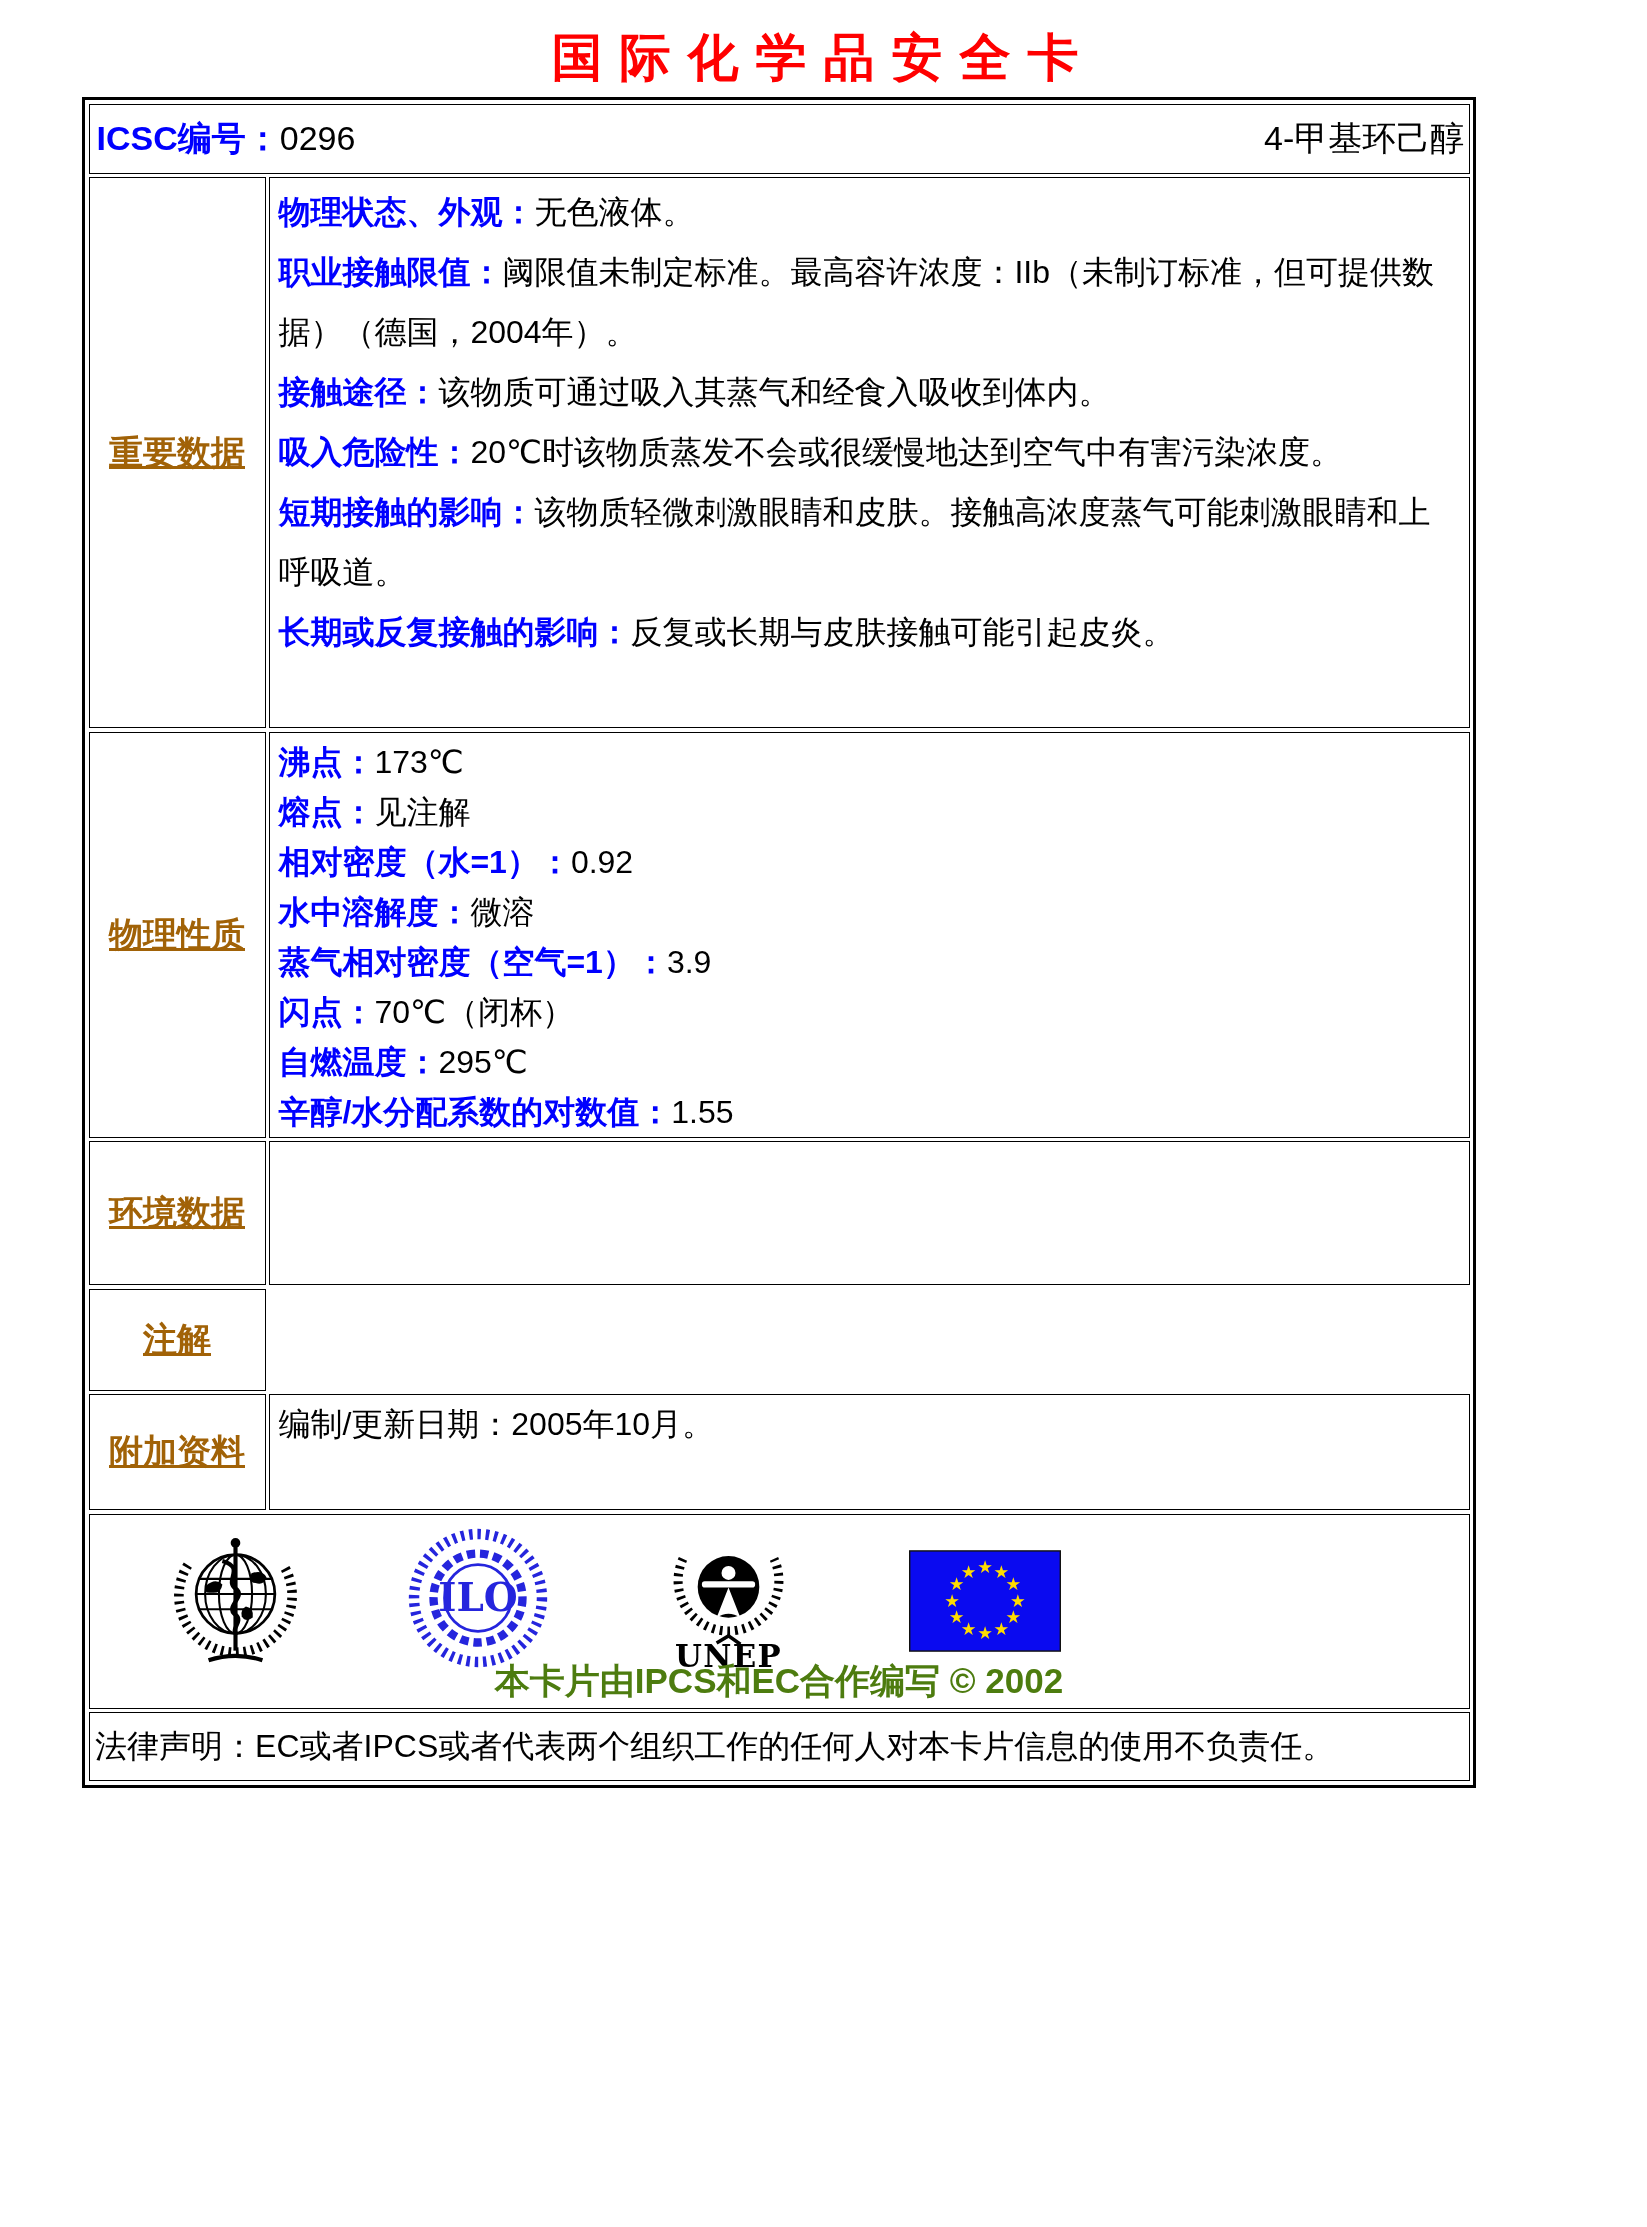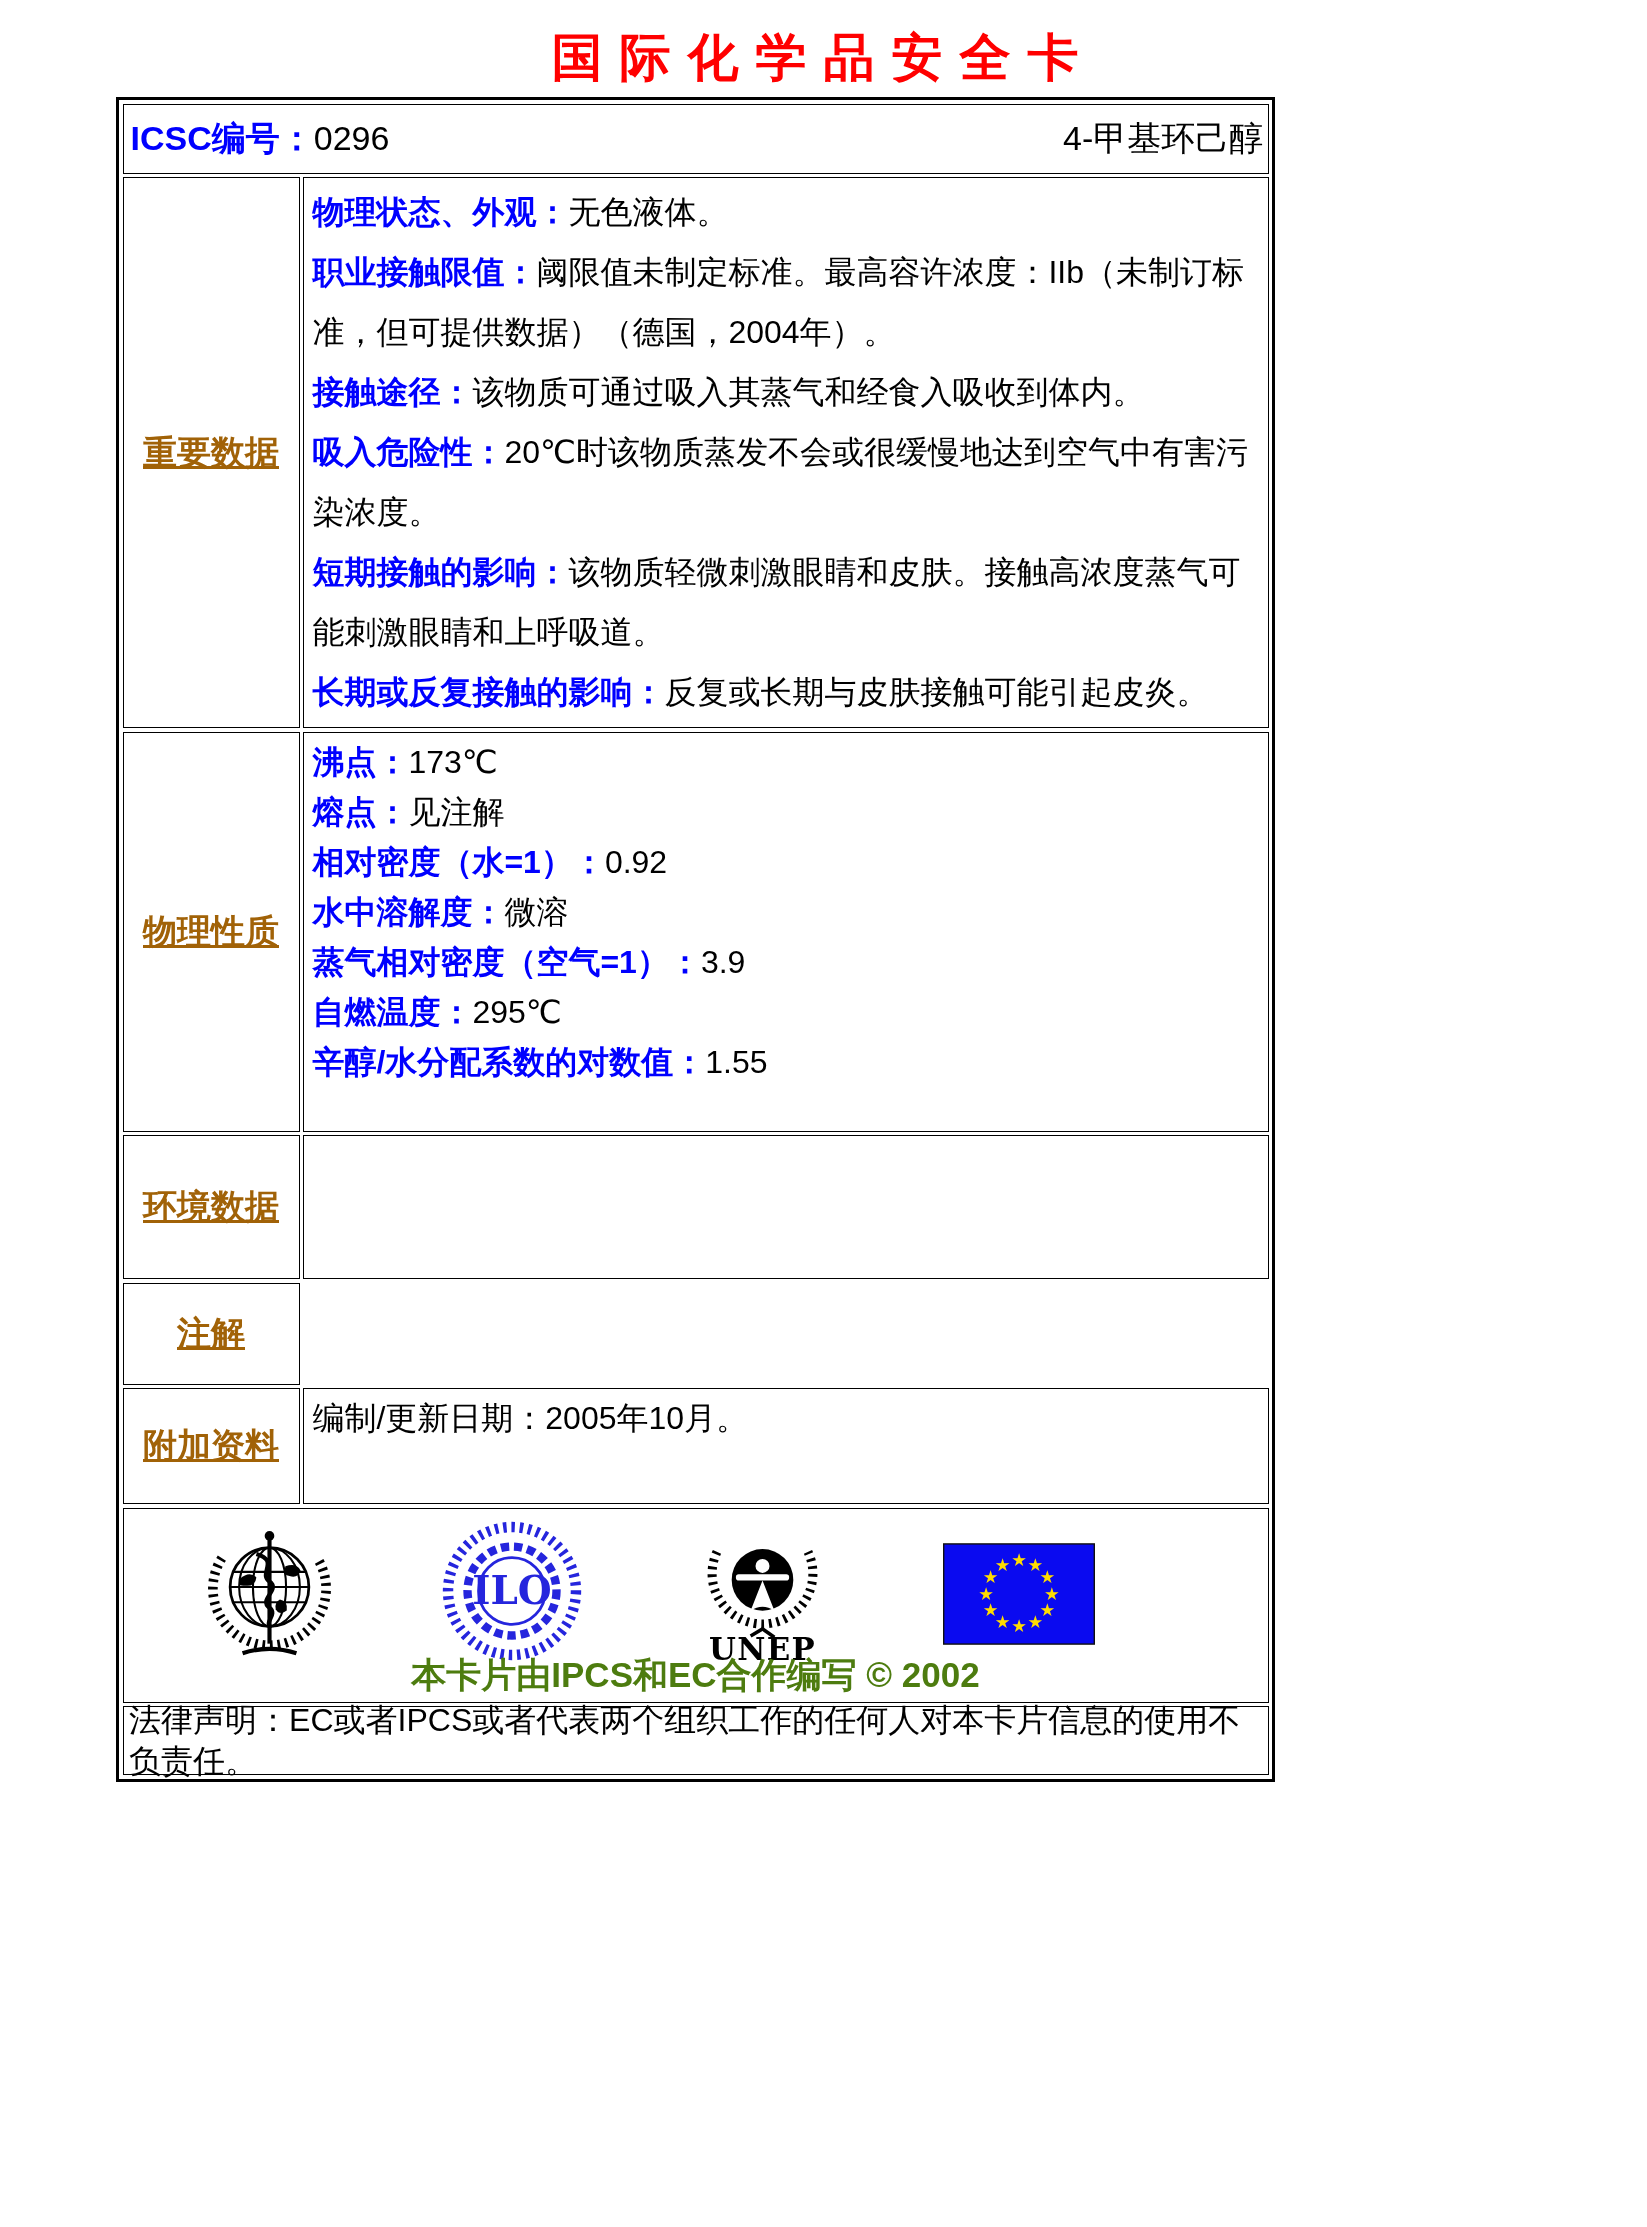--- a/index.html
+++ b/index.html
@@ -1,20 +1,20 @@
 <!DOCTYPE html>
 <html style="font-size:11.2px"><head>
 <meta charset="utf-8">
 <style>
   html,body{margin:0;padding:0;background:#ffffff;}
   body{width:1647px;height:2227px;font-family:"Liberation Sans","DejaVu Sans",sans-serif;color:#000;}
   .page{position:relative;width:1647px;height:2227px;overflow:hidden;}
   .title{margin:29.5px 0 12.6px 0;text-align:center;font-size:51px;line-height:55px;
          font-weight:bold;color:#ff0000;letter-spacing:17px;}
-  .card{box-sizing:border-box;margin-left:116px;width:1159px;border:3.5px solid #000;
+  .card{box-sizing:border-box;margin-left:82px;width:1394px;border:3.5px solid #000;
         padding:3.5px;display:flex;flex-direction:column;gap:3.5px;background:#fff;}
   .row{display:flex;gap:3.5px;align-items:stretch;}
   .cell{box-sizing:border-box;border:1.4px solid #000;background:#fff;}
   .label-cell{width:177px;flex:0 0 177px;display:flex;align-items:center;justify-content:center;
               color:#a16207;font-weight:bold;font-size:34px;text-align:center;text-decoration:underline;}
   .content-cell{flex:1;padding:4.2px 7px 0 8.4px;font-size:32px;}
   .single{flex:1;}
   .blue{color:#0000ff;font-weight:bold;}
   .bold{font-weight:normal;}
   p.line{margin:0;}
@@ -76,20 +76,21 @@
     <div class="row r-physical">
       <div class="cell label-cell">
         <span>物理性质</span>
       </div>
       <div class="cell content-cell">
         <p class="line lh71"><span class="blue">沸点：</span><span>173℃</span></p>
         <p class="line lh71"><span class="blue">熔点：</span><span>见注解</span></p>
         <p class="line lh71"><span class="blue">相对密度（水=1）：</span><span>0.92</span></p>
         <p class="line lh71"><span class="blue">水中溶解度：</span><span>微溶</span></p>
         <p class="line lh71"><span class="blue">蒸气相对密度（空气=1）：</span><span>3.9</span></p>
+        <p class="line lh71"><span class="blue">闪点：</span><span>70℃（闭杯）</span></p>
         <p class="line lh71"><span class="blue">自燃温度：</span><span>295℃</span></p>
         <p class="line lh71"><span class="blue">辛醇/水分配系数的对数值：</span><span>1.55</span></p>
       </div>
     </div>
 
     <div class="row r-env">
       <div class="cell label-cell">
         <span>环境数据</span>
       </div>
       <div class="cell content-cell"></div>

